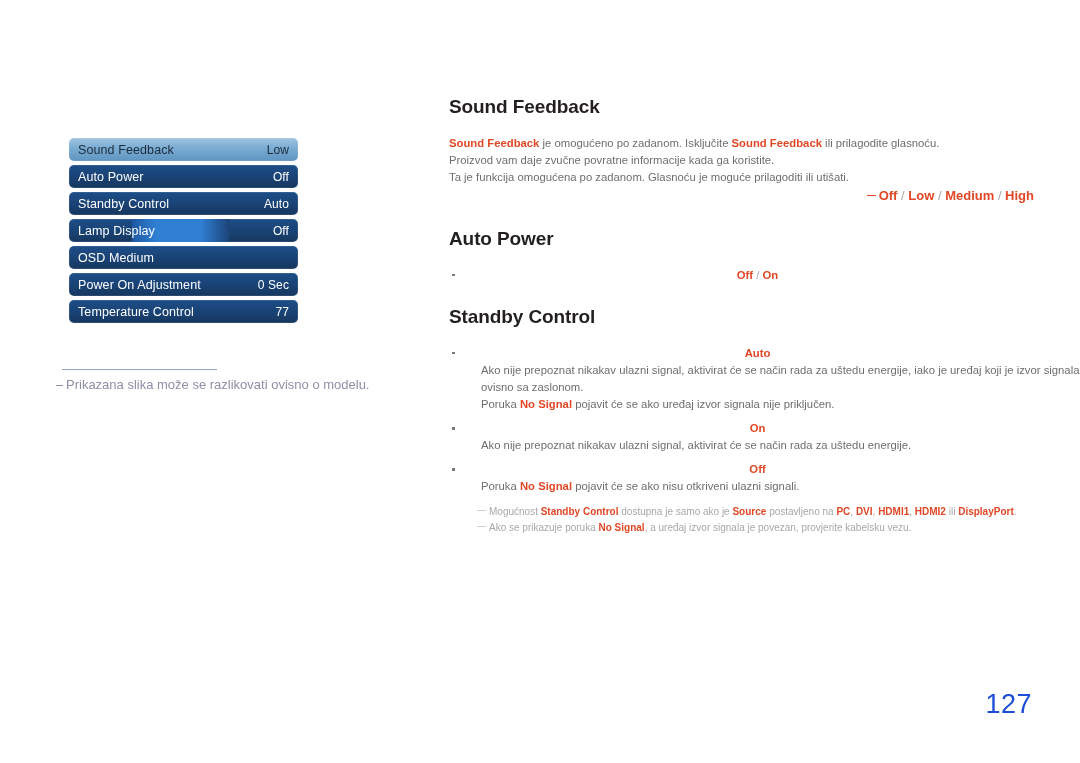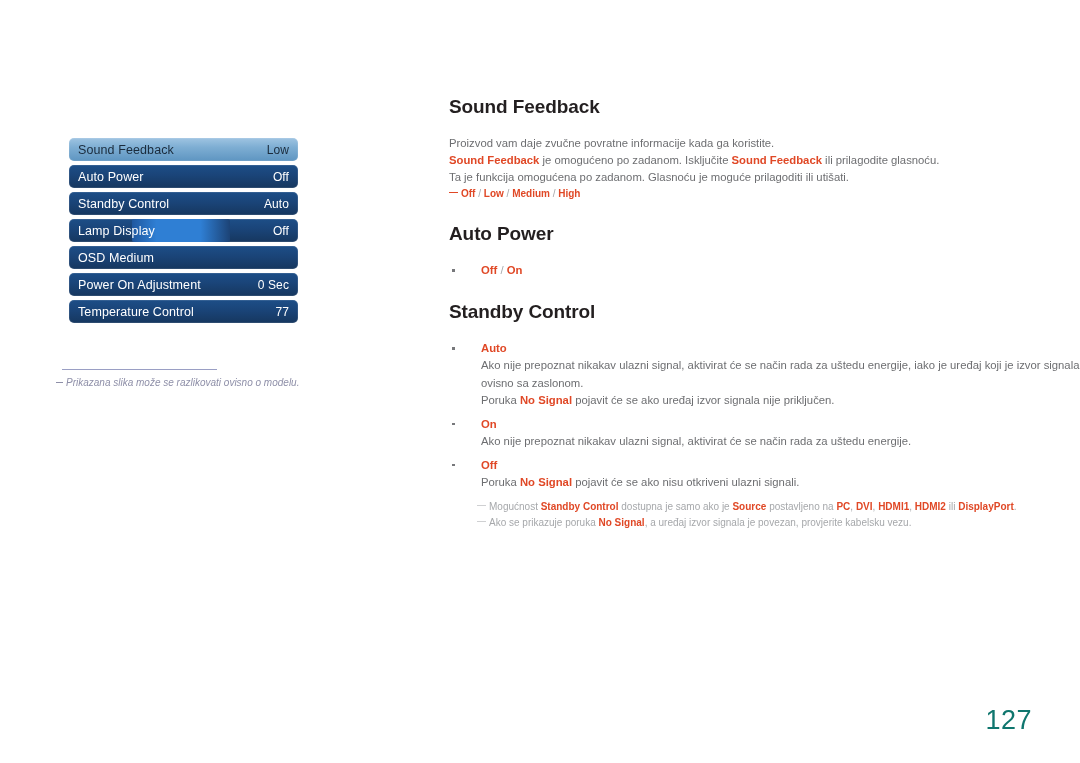--- a/index.html
+++ b/index.html
@@ -71,24 +71,23 @@
     top: 369px;
     width: 155px;
     height: 1px;
     background: #9a9fc4;
   }
   #osd-footnote {
     position: absolute;
     left: 56px;
     top: 377px;
     width: 260px;
-    font-size: 10px;
+    font-size: 13px;
     color: #8e8fa8;
     white-space: nowrap;
-    font-style: italic;
   }
   #osd-footnote .fdash {
     display: inline-block;
     width: 7px;
     border-top: 1px solid #8e8fa8;
     vertical-align: 3px;
     margin-right: 3px;
   }
 
   
@@ -113,25 +112,26 @@
     white-space: nowrap;
   }
   .red { color: #e04826; font-weight: bold; }
   .sep { color: #a7a9ac; }
 
   .gap-after-title { height: 17px; }
   .gap-before-title { height: 22px; }
 
   
   .note-line {
-    font-size: 10px;
+    font-size: 13px;
     line-height: 1.5;
     color: #6d6e71;
     white-space: nowrap;
     padding-left: 0px;
+    text-align: right;
   }
   .ndash {
     display: inline-block;
     width: 9px;
     border-top: 1.4px solid #e04826;
     vertical-align: 4px;
     margin-right: 3px;
   }
   .note-small {
     font-size: 10px;
@@ -147,20 +147,21 @@
   }
   .note-small .red { color: #e04826; font-weight: bold; }
 
   
   .bullet-row {
     font-size: 11.3px;
     line-height: 1.5;
     padding-left: 14px;
     position: relative;
     white-space: nowrap;
+    text-align: center;
   }
   .bullet-row::before {
     content: "";
     position: absolute;
     left: 3px;
     top: 7px;
     width: 2.5px;
     height: 2.5px;
     background: #77787b;
   }
@@ -174,23 +175,23 @@
     font-size: 11.3px;
     color: #6d6e71;
     line-height: 1.52;
     white-space: nowrap;
   }
 
   
   #page-number {
     position: absolute;
     right: 48px;
-    bottom: 27px;
+    bottom: 43px;
     font-size: 27px;
-    color: #0f766e;
+    color: #1d4ed8;
     font-weight: normal;
     letter-spacing: 0.5px;
   }
 </style>
 </head>
 <body>
 
 <div id="osd-panel">
 
   <div class="osd-row selected">
@@ -231,23 +232,23 @@
 </div>
 
 <div id="osd-footnote-rule"></div>
 <div id="osd-footnote"><span class="fdash"></span><span>Prikazana slika može se razlikovati ovisno o modelu.</span></div>
 
 <div id="content">
 
   <h2 class="sect-title">Sound Feedback</h2>
   <div class="gap-after-title"></div>
 
+  <p class="para"><span class="red">Sound Feedback</span><span> je omogućeno po zadanom. Isključite </span><span class="red">Sound Feedback</span><span> ili prilagodite glasnoću.</span></p>
+
   <p class="para">Proizvod vam daje zvučne povratne informacije kada ga koristite.</p>
-
-  <p class="para"><span class="red">Sound Feedback</span><span> je omogućeno po zadanom. Isključite </span><span class="red">Sound Feedback</span><span> ili prilagodite glasnoću.</span></p>
 
   <p class="para">Ta je funkcija omogućena po zadanom. Glasnoću je moguće prilagoditi ili utišati.</p>
 
   <div class="note-line"><span class="ndash"></span><span class="red">Off</span><span class="sep"> / </span><span class="red">Low</span><span class="sep"> / </span><span class="red">Medium</span><span class="sep"> / </span><span class="red">High</span></div>
 
   <div class="gap-before-title"></div>
   <h2 class="sect-title">Auto Power</h2>
   <div class="gap-after-title"></div>
 
 

